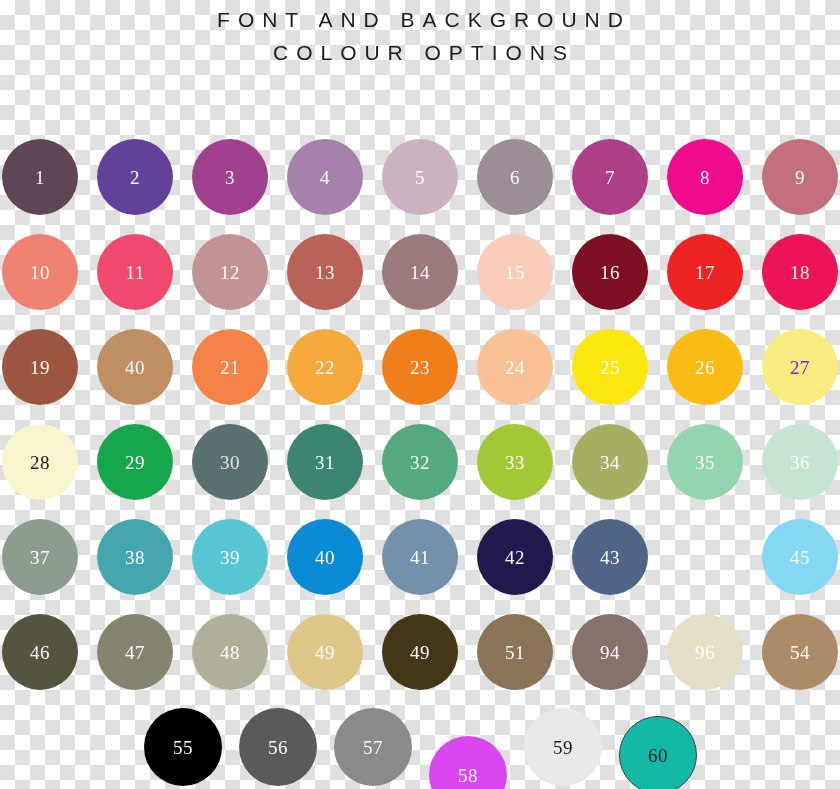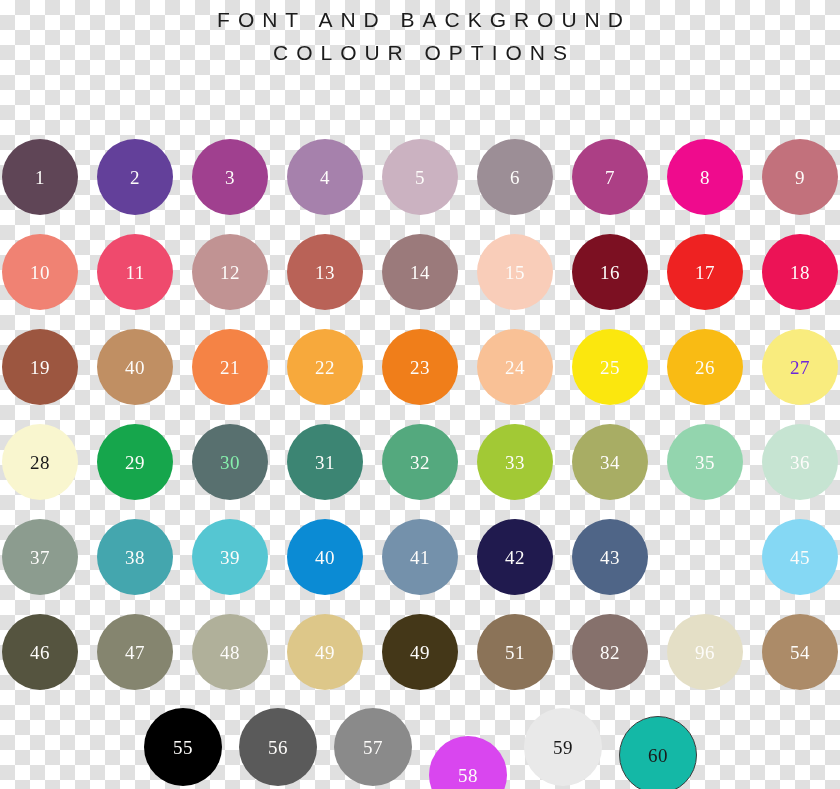--- a/index.html
+++ b/index.html
@@ -176,21 +176,21 @@
       <div class="swatch dark-text" style="left: 762px; top: 329px; background-color: rgb(249, 236, 126);">
         <span class="num" style="color: #6d28d9;">27</span>
       </div>
       <div class="swatch dark-text" style="left: 2px; top: 424px; background-color: rgb(249, 246, 207);">
         <span class="num" style="color: rgb(26, 26, 26);">28</span>
       </div>
       <div class="swatch light-text" style="left: 97px; top: 424px; background-color: rgb(22, 166, 76);">
         <span class="num" style="color: rgb(253, 252, 250);">29</span>
       </div>
       <div class="swatch light-text" style="left: 192px; top: 424px; background-color: rgb(88, 112, 111);">
-        <span class="num" style="color: #86efac;">30</span>
+        <span class="num" style="color: #e5e5e5;">30</span>
       </div>
       <div class="swatch light-text" style="left: 287px; top: 424px; background-color: rgb(60, 133, 115);">
         <span class="num" style="color: rgb(253, 252, 250);">31</span>
       </div>
       <div class="swatch light-text" style="left: 382px; top: 424px; background-color: rgb(84, 169, 126);">
         <span class="num" style="color: rgb(253, 252, 250);">32</span>
       </div>
       <div class="swatch light-text" style="left: 477px; top: 424px; background-color: rgb(162, 201, 53);">
         <span class="num" style="color: rgb(253, 252, 250);">33</span>
       </div>
@@ -239,21 +239,21 @@
       <div class="swatch light-text" style="left: 287px; top: 614px; background-color: rgb(221, 199, 137);">
         <span class="num" style="color: rgb(253, 252, 250);">49</span>
       </div>
       <div class="swatch light-text" style="left: 382px; top: 614px; background-color: rgb(68, 55, 24);">
         <span class="num" style="color: rgb(253, 252, 250);">49</span>
       </div>
       <div class="swatch light-text" style="left: 477px; top: 614px; background-color: rgb(139, 115, 88);">
         <span class="num" style="color: rgb(253, 252, 250);">51</span>
       </div>
       <div class="swatch light-text" style="left: 572px; top: 614px; background-color: rgb(134, 113, 108);">
-        <span class="num" style="color: rgb(253, 252, 250);">82</span>
+        <span class="num" style="color: rgb(253, 252, 250);">94</span>
       </div>
       <div class="swatch light-text" style="left: 667px; top: 614px; background-color: rgb(228, 223, 198);">
         <span class="num" style="color: rgb(253, 252, 250);">96</span>
       </div>
       <div class="swatch light-text" style="left: 762px; top: 614px; background-color: rgb(172, 139, 104);">
         <span class="num" style="color: rgb(253, 252, 250);">54</span>
       </div>
       <div class="swatch bottom light-text" style="left: 144px; top: 708px; background-color: rgb(0, 0, 0);">
         <span class="num" style="color: rgb(253, 252, 250);">55</span>
       </div>

